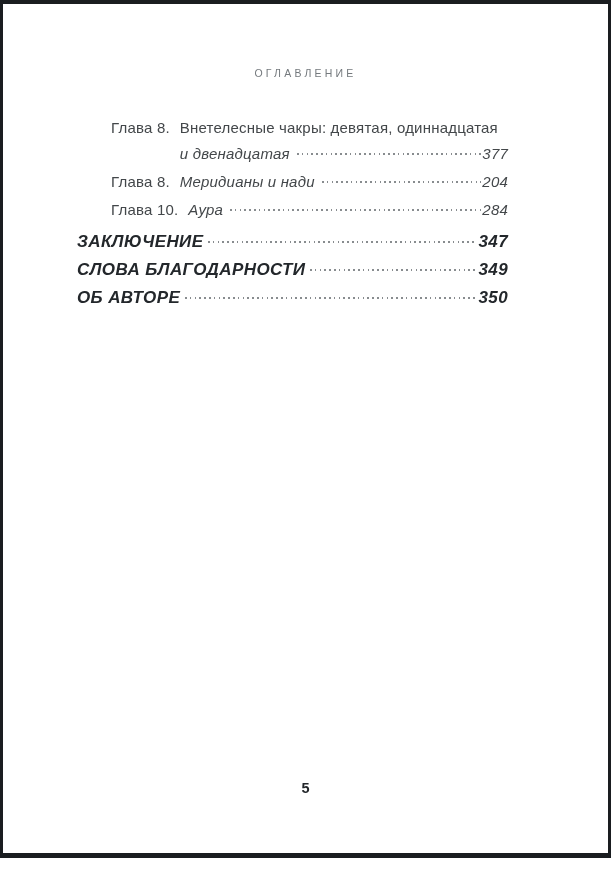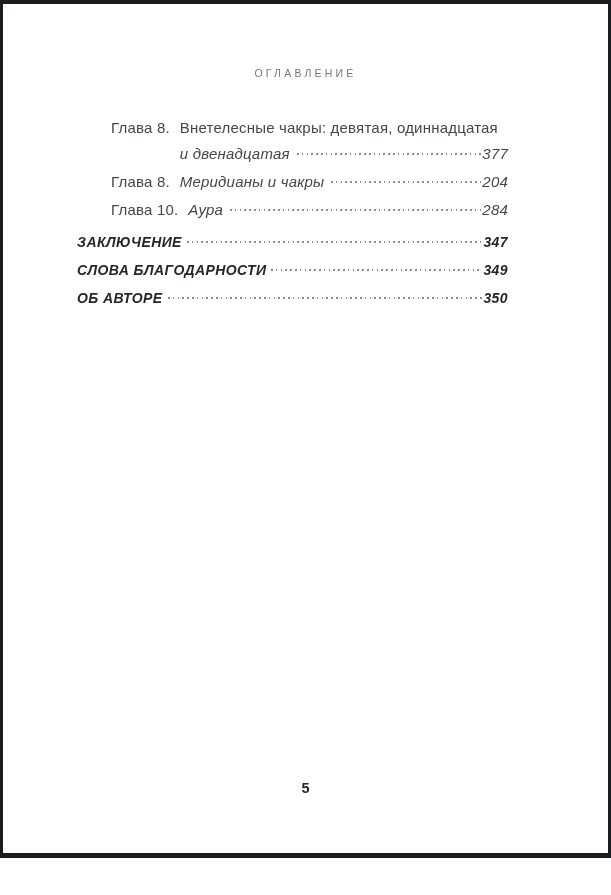--- a/index.html
+++ b/index.html
@@ -54,21 +54,21 @@
       var(--dot, #888c8f) 0,
       var(--dot, #888c8f) 1.6px,
       transparent 1.6px,
       transparent 4.8px
     );
   }
   .pagenum { white-space: nowrap; }
   .backmatter { margin-top: 6px; }
   .backmatter .row {
     font-weight: bold;
-    font-size: 14px;
+    font-size: 17px;
     line-height: 26px;
     letter-spacing: 0.4px;
     color: var(--bold-ink, #23272b);
     margin-bottom: 2px;
   }
   .backmatter .dots { margin-left: 5px; }
   .folio {
     position: absolute;
     left: 0;
     right: 0;
@@ -97,21 +97,21 @@
           <span class="dots"></span>
           <span class="pagenum">377</span>
         </div>
       </div>
     </div>
 
     <div class="entry">
       <span class="label">Глава 8.</span>
       <div class="entry-body">
         <div class="row">
-          <span class="title">Меридианы и чакры</span>
+          <span class="title">Меридианы и нади</span>
           <span class="dots"></span>
           <span class="pagenum">204</span>
         </div>
       </div>
     </div>
 
     <div class="entry">
       <span class="label">Глава 10.</span>
       <div class="entry-body">
         <div class="row">

